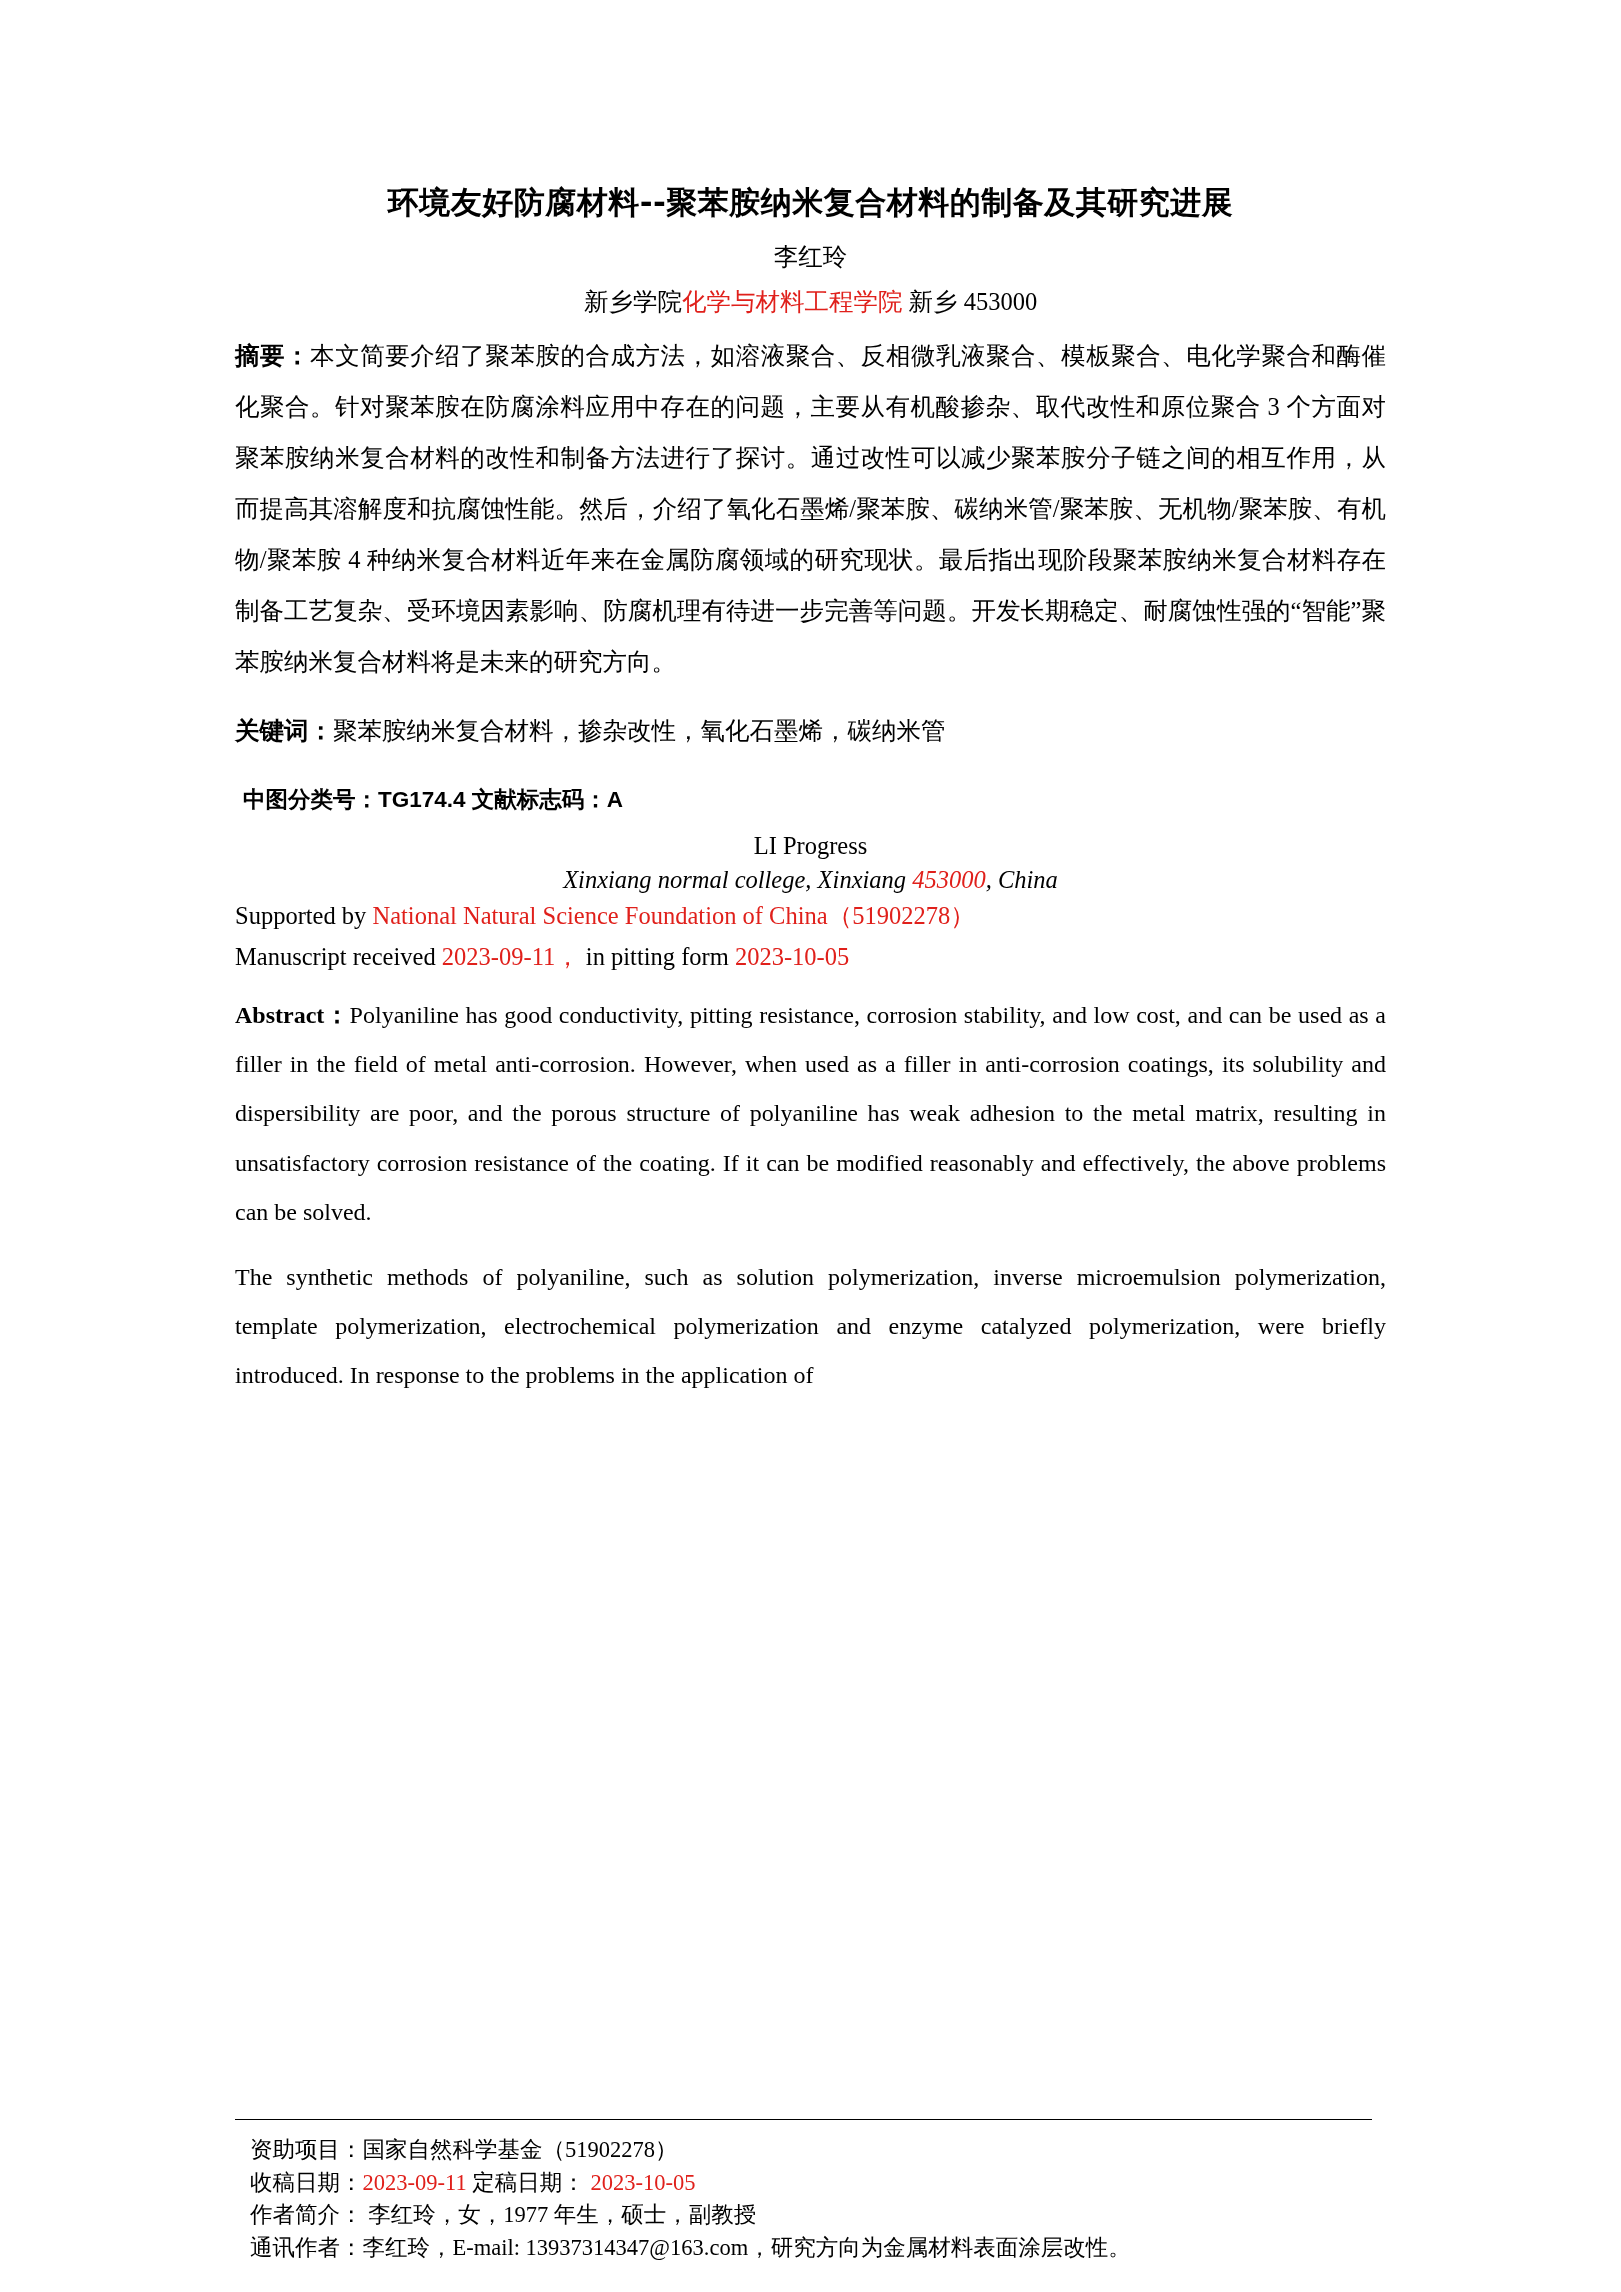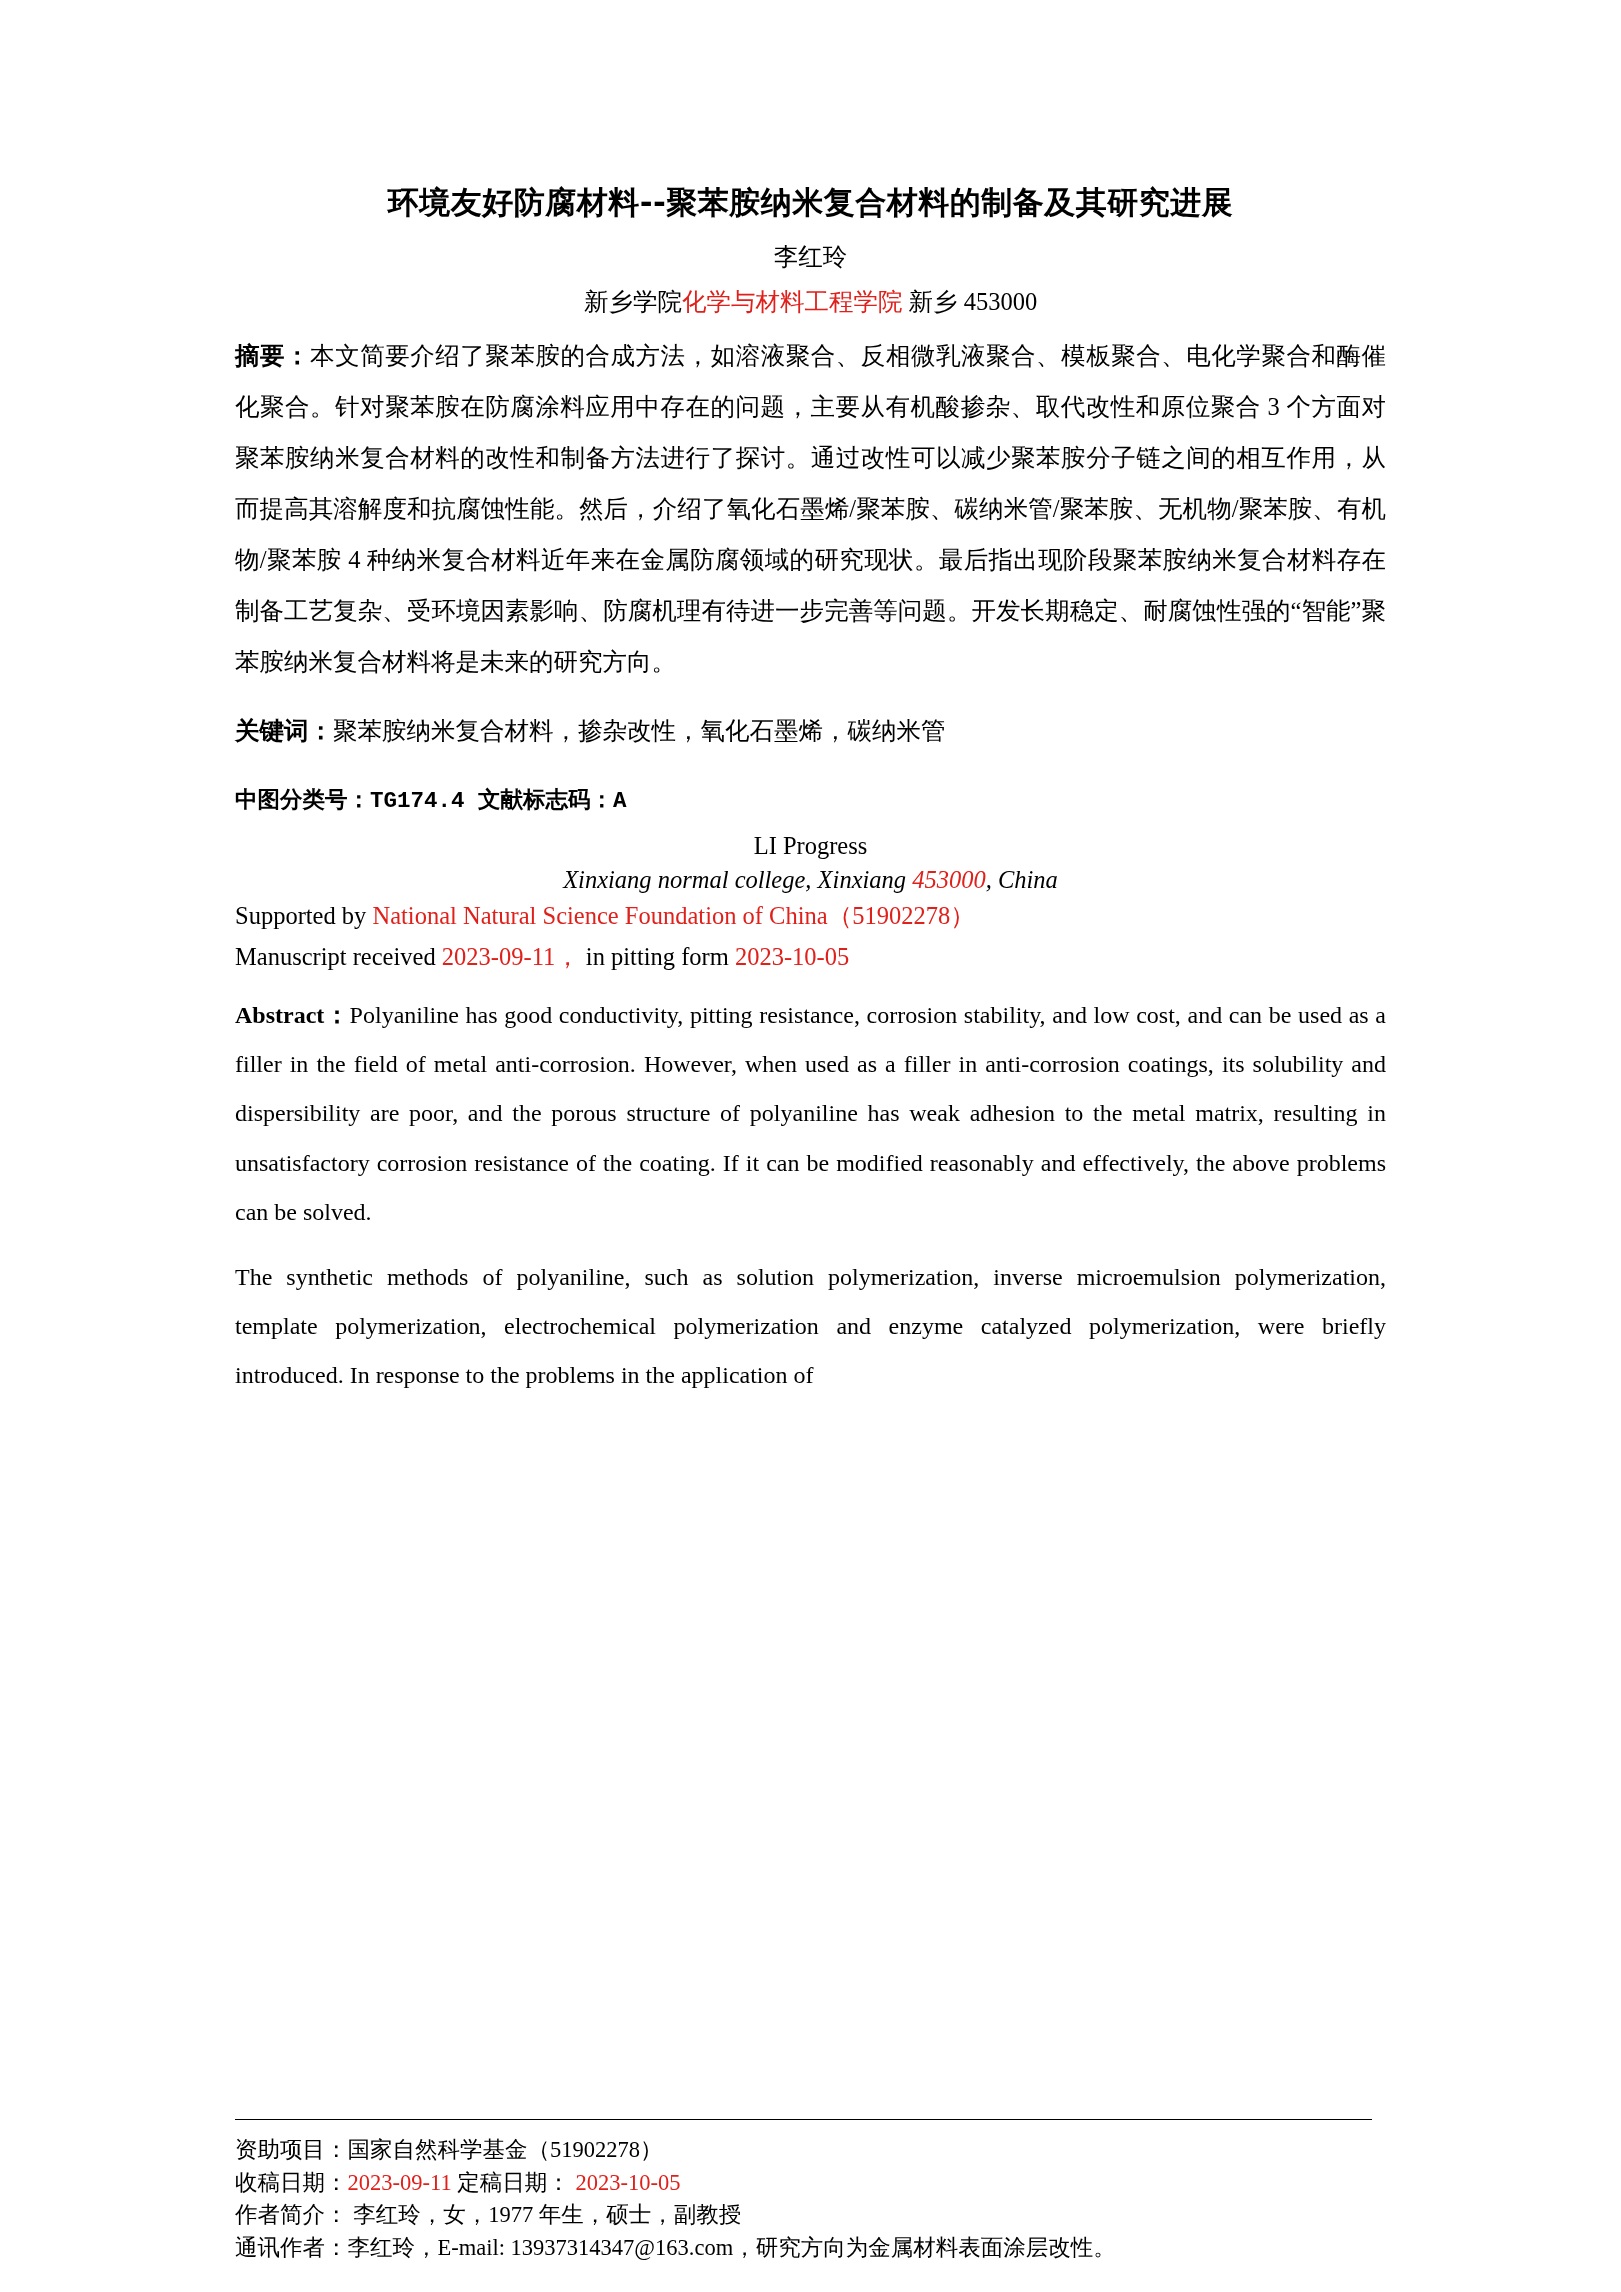--- a/index.html
+++ b/index.html
@@ -66,21 +66,22 @@
     text-align: justify;
   }
   .cn-keywords .lbl {
     font-family: "DejaVu Sans", sans-serif;
     font-weight: bold;
   }
   .clc {
     margin-top: 29px;
     font-size: 22.5px;
     font-weight: bold;
-    font-family: Liberation Mono, monospace;
+    font-family: Liberation Sans, sans-serif;
+    margin-left: 8px;
   }
 
   
   .en-title {
     margin-top: 25.5px;
     text-align: center;
     font-weight: bold;
     font-size: 24.5px;
     line-height: 2.0;
   }
@@ -115,21 +116,21 @@
   .footnote-rule {
     position: absolute;
     left: 235px;
     top: 1937px;
     width: 1137px;
     height: 1px;
     background: #000;
   }
   .footnotes {
     position: absolute;
-    left: 235px;
+    left: 250px;
     top: 1952px;
     width: 1176px;
     font-size: 22.5px;
     line-height: 1.45;
   }
 </style>
 </head>
 <body>
 
 <div class="page">

